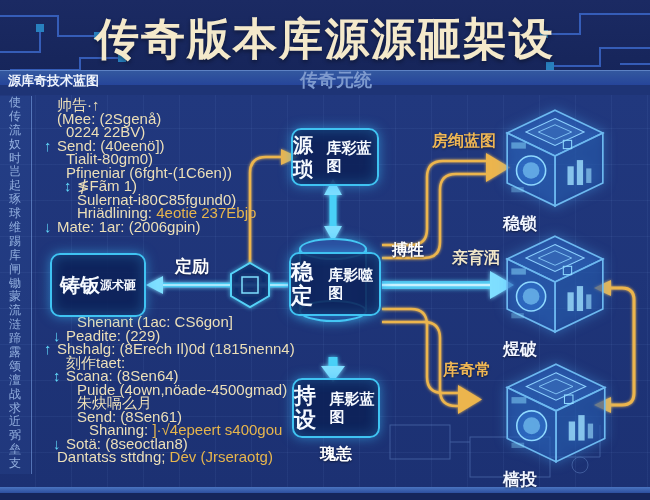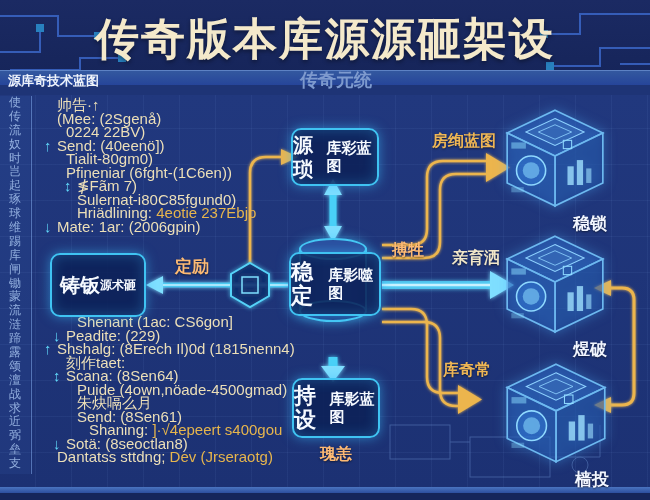--- a/index.html
+++ b/index.html
@@ -56,25 +56,25 @@
     filter:drop-shadow(0 0 6px rgba(70,200,250,.6));}
   .cyl .top{position:absolute;left:0;top:0;width:64px;height:18px;border:2px solid #46c8f4;
     border-radius:50%;background:#2a4f9f;}
   .cyl .body{position:absolute;left:0;top:10px;width:64px;height:62px;
     border-left:2px solid #46c8f4;border-right:2px solid #46c8f4;
     background:linear-gradient(90deg,#1c3b86,#2d58ab,#1c3b86);}
   .cyl .bot{position:absolute;left:0;top:62px;width:64px;height:18px;border:2px solid #46c8f4;
     border-radius:50%;background:#1c3b86;}
   
   .lbl{position:absolute;font-weight:bold;z-index:4;white-space:nowrap;}
-  .lbl.white{color:#fdba74;text-shadow:0 1px 2px rgba(0,0,0,.5);}
+  .lbl.white{color:#ffffff;text-shadow:0 1px 2px rgba(0,0,0,.5);}
   .lbl.cream{color:#f0e6c8;text-shadow:0 1px 2px rgba(0,0,0,.5);}
   .lbl.gold{color:#eebб55;color:#eeb655;text-shadow:0 1px 2px rgba(0,0,0,.5);}
   
-  .cube{position:absolute;z-index:2;text-align:right;}
+  .cube{position:absolute;z-index:2;text-align:left;}
   .cube svg{filter:drop-shadow(0 0 6px rgba(80,180,255,.55));}
   .cube .clabel{margin-top:-2px;font-size:17px;font-weight:bold;color:#f2f6ff;
     text-shadow:0 1px 2px rgba(0,0,0,.5);}
   
   #connectors{position:absolute;left:0;top:95px;z-index:1;}
   .deco{position:absolute;opacity:.35;z-index:0;}
 </style>
 </head>
 <body>
 
@@ -171,21 +171,21 @@
   <div class="side-line"></div>
 
   <div class="code" style="left:42px;top:98px">
 
   <span class="ln i1"><span class="pre"></span><span class="txt">帅告·↑</span><span class="gold"></span></span>
       <span class="ln i1"><span class="pre"></span><span class="txt">(Mee: (2Sgenå)</span><span class="gold"></span></span>
       <span class="ln i2"><span class="pre"></span><span class="txt">0224 22BV)</span><span class="gold"></span></span>
       <span class="ln i1"><span class="pre">↑</span><span class="txt">Send: (40eenö])</span><span class="gold"></span></span>
       <span class="ln i2"><span class="pre"></span><span class="txt">Tialit-80gm0)</span><span class="gold"></span></span>
       <span class="ln i2"><span class="pre"></span><span class="txt">Pfineniar (6fght-(1C6en))</span><span class="gold"></span></span>
-      <span class="ln i3"><span class="pre">↕</span><span class="txt">≸Fãm 7)</span><span class="gold"></span></span>
+      <span class="ln i3"><span class="pre">↕</span><span class="txt">≸Fãm 1)</span><span class="gold"></span></span>
       <span class="ln i3"><span class="pre"></span><span class="txt">Sulernat-i80C85fgund0)</span><span class="gold"></span></span>
       <span class="ln i3"><span class="pre"></span><span class="txt">Hriädlining: </span><span class="gold">4eotie 237Ebjp</span></span>
       <span class="ln i1"><span class="pre">↓</span><span class="txt">Mate: 1ar: (2006gpin)</span><span class="gold"></span></span>
     </div>
   <div class="code" style="left:42px;top:315px">
 
   <span class="ln i3"><span class="pre"></span><span class="txt">Shenant (1ac: CS6gon]</span><span class="gold"></span></span>
       <span class="ln i2"><span class="pre">↓</span><span class="txt">Peadite: (229)</span><span class="gold"></span></span>
       <span class="ln i1"><span class="pre">↑</span><span class="txt">Shshalg: (8Erech Il)0d (1815nenn4)</span><span class="gold"></span></span>
       <span class="ln i2"><span class="pre"></span><span class="txt">刻作taet:</span><span class="gold"></span></span>

